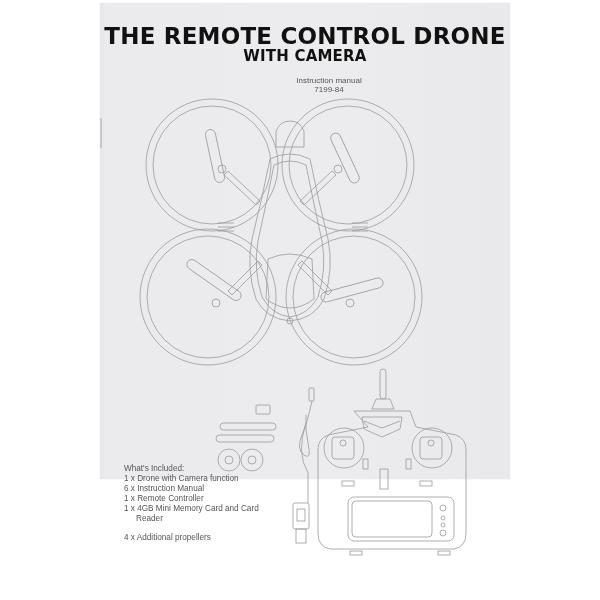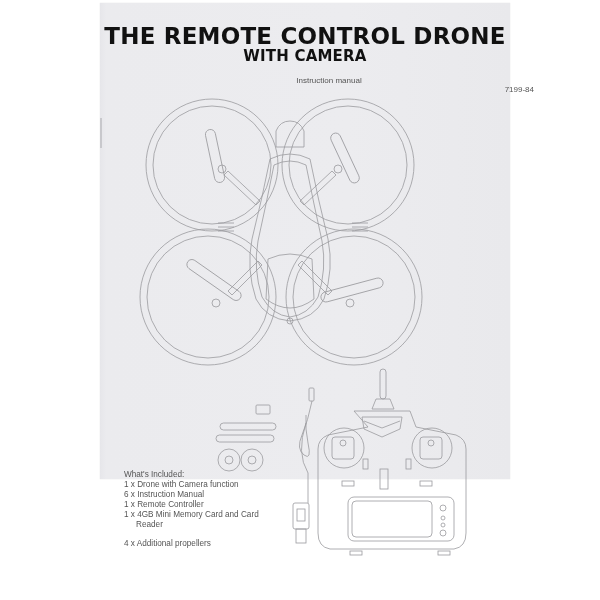--- a/index.html
+++ b/index.html
@@ -22,24 +22,24 @@
       font-family: "DejaVu Sans", sans-serif; font-weight: bold;
       color: #111; letter-spacing: 0.2px;
     }
     .title.l1 { top: 20px; font-size: 23px; }
     .title.l2 { top: 44px; font-size: 15px; }
     .subtitle {
       position: absolute; left: 0; width: 100%; text-align: center;
       font-size: 8px; color: #555; margin-left: 24px;
     }
     .subtitle.s1 { top: 73px; }
-    .subtitle.s2 { top: 82px; text-align: right; }
+    .subtitle.s2 { top: 82px; }
     .art { position: absolute; left: 0; top: 0; }
     .contents {
-      position: absolute; left: 24px; top: 461px; font-size: 8.2px; color: #555; line-height: 10px; margin-top: 6px;
+      position: absolute; left: 24px; top: 461px; font-size: 8.2px; color: #555; line-height: 10px;
     }
     .contents .item { white-space: nowrap; }
     .contents .indent { padding-left: 12px; }
     .contents .gap { height: 9px; }
   </style>
 </head>
 <body>
 
 <div class="booklet">
   <div class="title l1">THE REMOTE CONTROL DRONE</div>

